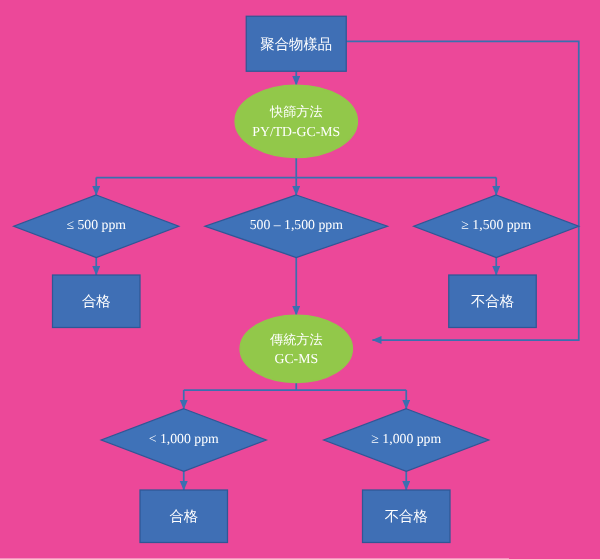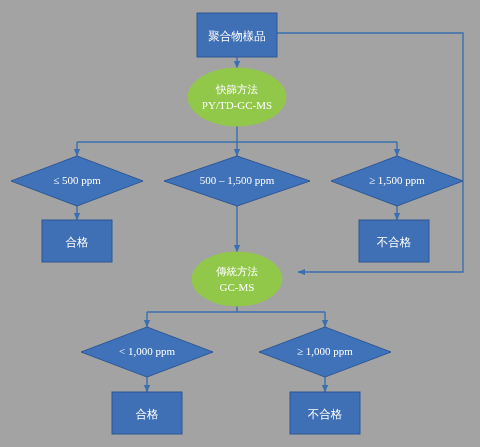--- a/index.html
+++ b/index.html
@@ -10,21 +10,21 @@
   body {
     width: 480px;
     height: 447px;
     font-family: "Liberation Serif", "DejaVu Serif", serif;
     overflow: hidden;
   }
   #flowchart-root {
     position: relative;
     width: 480px;
     height: 447px;
-    background: #a3a3a3;
+    background: #ec4899;
   }
   svg#flow-svg {
     display: block;
     width: 480px;
     height: 447px;
   }
   .node-shape {
     stroke-width: 1;
   }
   .node-label {

